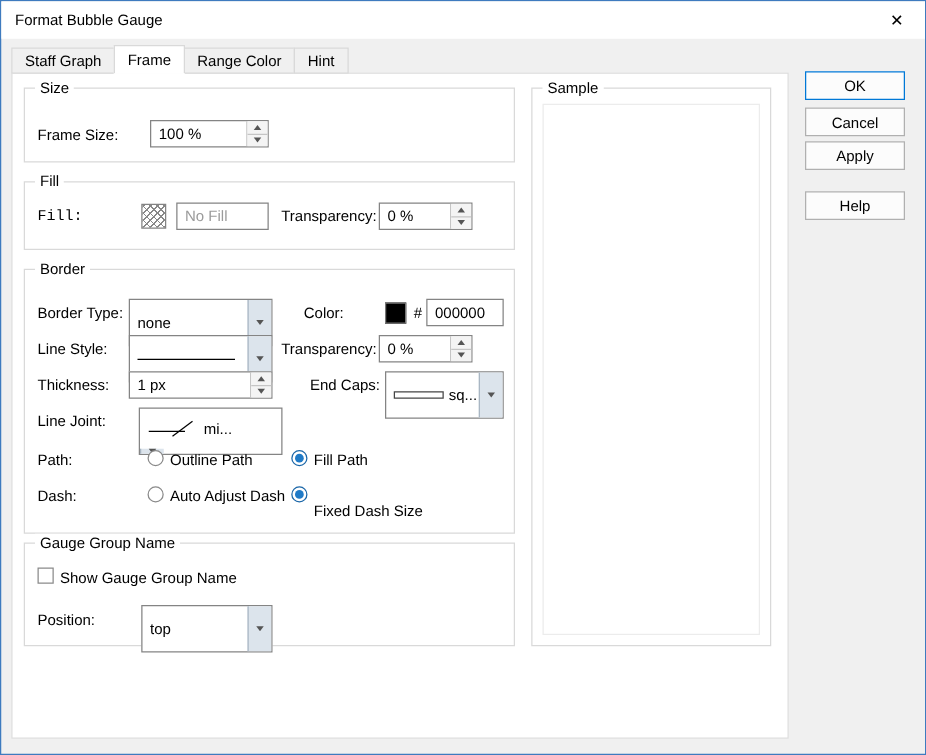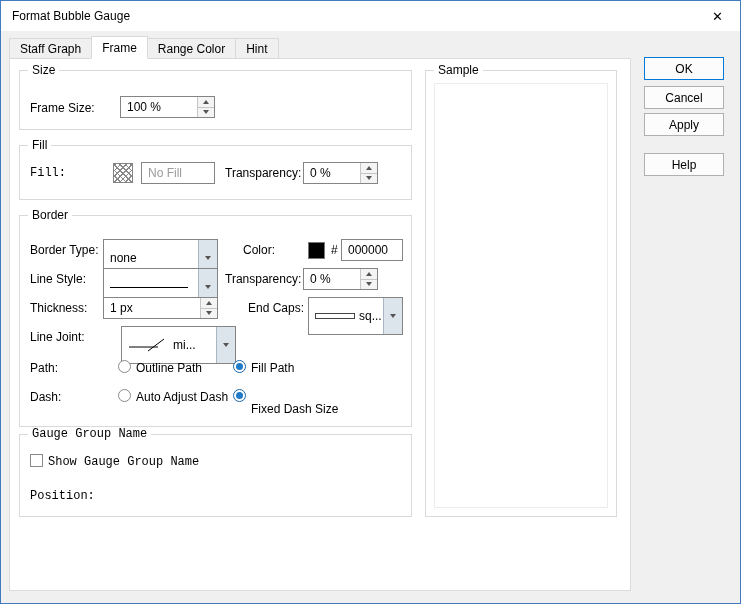--- a/index.html
+++ b/index.html
@@ -23,21 +23,21 @@
   
   .pane {position:absolute; left:8px; top:57px; width:622px; height:533px;
          box-sizing:border-box; background:#fff; border:1px solid #dcdcdc;}
 
   
   .group {position:absolute; box-sizing:border-box; border:1px solid #d9d9d9; background:#fff;}
   .group-title {position:absolute; top:-8px; left:8px; background:#fff; padding:0 4px; white-space:nowrap;}
   .g-size  {left:9px;  top:11px;  width:393px; height:60px;}
   .g-fill  {left:9px;  top:86px;  width:393px; height:55px;}
   .g-border{left:9px;  top:156px; width:393px; height:212px;}
-  .g-gauge {left:9px;  top:375px; width:393px; height:83px;font-family:Liberation Mono, monospace;}
+  .g-gauge {left:9px;  top:375px; width:393px; height:83px;}
   .g-sample{left:415px; top:11px; width:192px; height:447px;}
   .sample-inner {position:absolute; left:8px; top:12px; width:174px; height:425px;
                  box-sizing:border-box; border:1px solid #ececec; background:#fff;}
 
   .lbl {position:absolute; white-space:nowrap;}
 
   
   .textbox {position:absolute; box-sizing:border-box; height:22px; border:1px solid #848484;
             background:#fff; display:flex; align-items:center; padding-left:6px;}
   .placeholder {color:#9b9b9b;}
@@ -198,21 +198,21 @@
         <div class="combo-text">
           <div class="caps-preview"></div>
           <span>sq...</span>
         </div>
         <div class="combo-btn">
             <div class="tri-down"></div>
           </div>
       </div>
 
       <span class="lbl" style="left:10px; top:114px;">Line Joint:</span>
-      <div class="combo" style="left:101px; top:110px; width:115px;">
+      <div class="combo" style="left:91px; top:110px; width:115px;flex-direction:column;">
         <div class="combo-text">
           <svg class="joint-preview" width="42" height="14" viewBox="0 0 42 14">
             <polyline points="1,9 30,9" stroke="#000" stroke-width="1" fill="none"></polyline>
             <polyline points="20,13 36,1" stroke="#000" stroke-width="1" fill="none"></polyline>
           </svg>
           <span>mi...</span>
         </div>
         <div class="combo-btn">
             <div class="tri-down"></div>
           </div>
@@ -229,20 +229,26 @@
       <span class="lbl" style="left:116px; top:174px;">Auto Adjust Dash</span>
       <div class="radio checked" style="left:213px; top:173px;"></div>
       <span class="lbl" style="left:231px; top:174px;margin-top:12px;">Fixed Dash Size</span>
     </div>
 
     <div class="group g-gauge">
       <span class="group-title">Gauge Group Name</span>
       <div class="checkbox" style="left:10px; top:19px;"></div>
       <span class="lbl" style="left:28px; top:20px;">Show Gauge Group Name</span>
       <span class="lbl" style="left:10px; top:54px;">Position:</span>
+      <div class="combo" style="left:93px; top:49px; width:105px;">
+        <div class="combo-text">top</div>
+        <div class="combo-btn">
+            <div class="tri-down"></div>
+          </div>
+      </div>
     </div>
 
     <div class="group g-sample">
       <span class="group-title">Sample</span>
       <div class="sample-inner"></div>
     </div>
 
   </div>
 
   <div class="btn b-cancel">Cancel</div>

